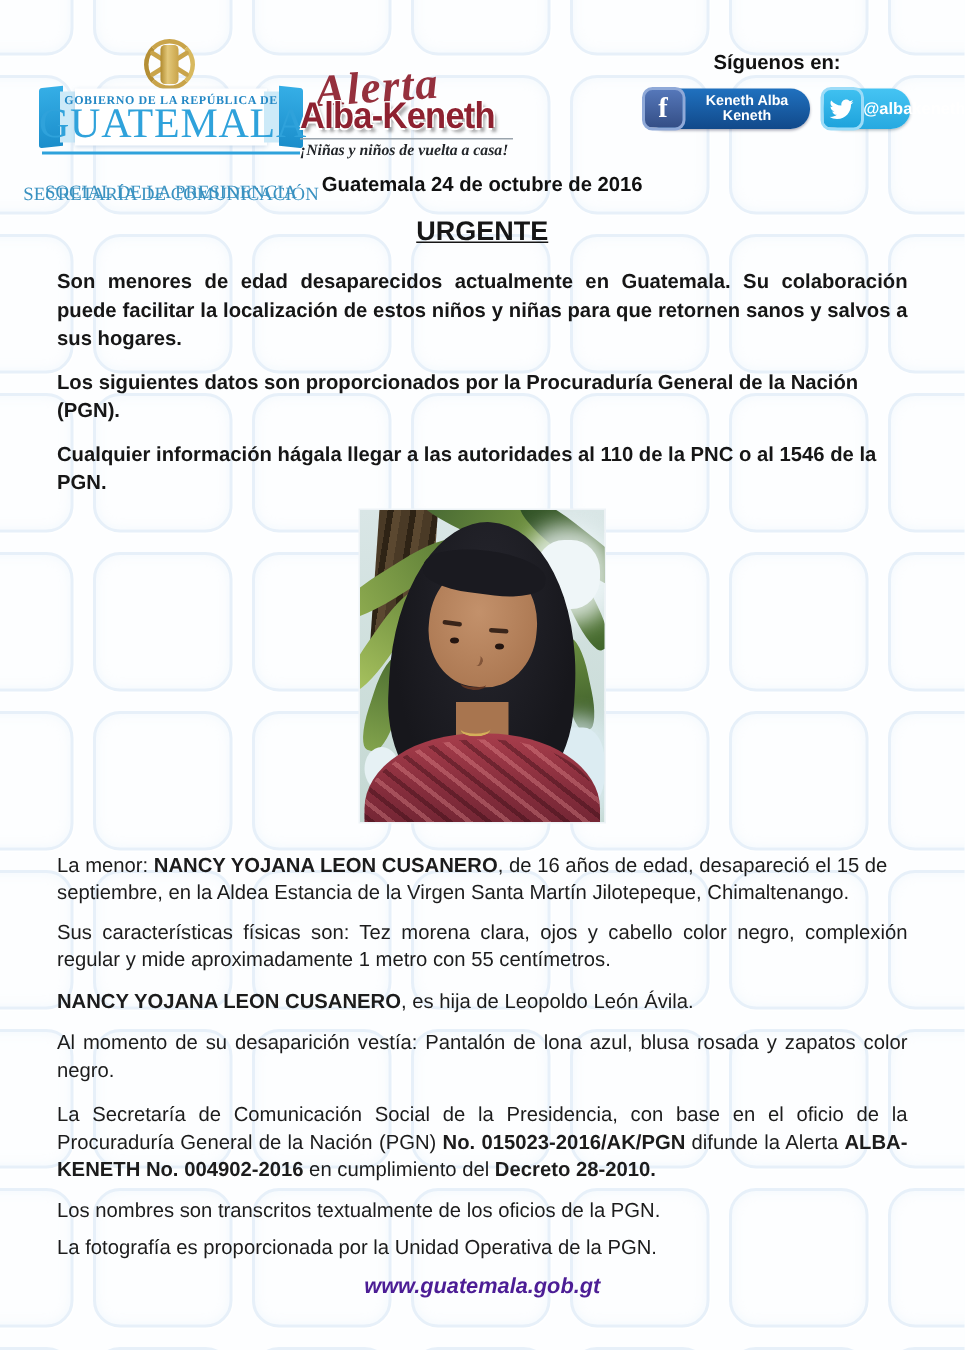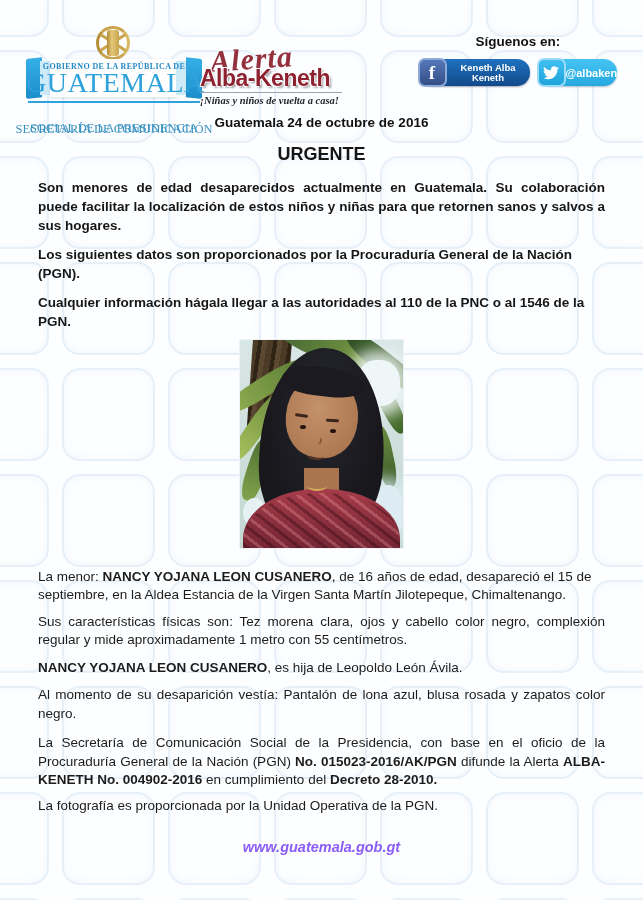--- a/index.html
+++ b/index.html
@@ -89,34 +89,34 @@
     font-family: "Liberation Serif", serif; font-style: italic; font-weight: bold;
     font-size: 10.5px; line-height: 13px; color: #23262a; white-space: nowrap; margin-top: 1px;
   }
 
   
   .social { position: absolute; right: 16px; top: 34px; width: 218px; }
   .social-label { text-align: center; font-weight: bold; font-size: 13.5px; color: #111; }
   .social-buttons { display: flex; gap: 9px; margin-top: 10px; justify-content: center; align-items: center; }
   .pill { display: flex; align-items: center; height: 27px; border-radius: 13px; cursor: pointer; }
   .pill.fb { width: 110px; background: linear-gradient(180deg, #2071bf, #11498a); box-shadow: 0 1px 2px rgba(0,0,40,.35); }
-  .pill.tw { width: 78px;  background: linear-gradient(180deg, #45c4f3, #27a9e0); box-shadow: 0 1px 2px rgba(0,40,60,.3); }
+  .pill.tw { width: 58px;  background: linear-gradient(180deg, #45c4f3, #27a9e0); box-shadow: 0 1px 2px rgba(0,40,60,.3); }
   .sq-icon {
     width: 29px; height: 29px; margin-left: -2px; border-radius: 7px;
     display: flex; align-items: center; justify-content: center; flex: 0 0 auto;
   }
   .sq-icon.fb-sq { background: linear-gradient(180deg, #5577b9, #344e86); border: 2px solid #8fa9d8;
     font-family: "Liberation Serif", serif; font-weight: bold; font-size: 19px; color: #fff; }
   .sq-icon.tw-sq { background: linear-gradient(180deg, #3fc0f0, #1ea3dc); border: 2px solid #9cdcf8; }
   .pill-text { flex: 1; text-align: center; color: #fff; font-weight: bold; font-size: 9.5px; line-height: 10px; }
   .pill.tw .pill-text { font-size: 11px; }
 
   
   .date-line { position: absolute; left: 0; right: 0; top: 115px; text-align: center; font-weight: bold; font-size: 13.5px; color: #111; }
-  .headline { text-align: center; font-weight: bold; font-size: 18px; line-height: 19.5px; color: #161616; margin-top: 3px; }
+  .headline { text-align: center; font-weight: bold; font-size: 18px; line-height: 19.5px; color: #161616; margin-top: 3px; text-decoration: underline; }
 
   
   p.intro { font-weight: bold; font-size: 13.5px; line-height: 19px; color: #161616; }
   p.detail { font-size: 13.5px; line-height: 18.5px; color: #1c1c1c; }
   p.jst { text-align: justify; }
   .p1 { margin-top: 13px; text-align: justify; }
   .p2 { margin-top: 10px; }
   .p3 { margin-top: 10px; }
   .p4 { margin-top: 20px; }
   .p5 { margin-top: 8px; }
@@ -165,21 +165,21 @@
   .ph-brow { width: 13px; height: 3px; background: #3a251a; border-radius: 2px; }
   .ph-brow.b1 { left: 34%; top: 36%; transform: rotate(8deg); }
   .ph-brow.b2 { left: 53%; top: 38%; transform: rotate(4deg); }
   .ph-eye { width: 6px; height: 4px; background: #241510; border-radius: 50%; }
   .ph-eye.e1 { left: 37%; top: 41%; } .ph-eye.e2 { left: 55%; top: 43%; }
   .ph-nose { left: 46%; top: 47%; width: 7px; height: 7px; border-right: 2px solid rgba(90,50,30,.55); border-radius: 50%; transform: rotate(18deg); }
   .ph-smile { left: 41%; top: 54%; width: 17px; height: 8px; border-bottom: 2.5px solid #5e3423; border-radius: 50%; transform: rotate(4deg); }
   .ph-chain { left: 41%; bottom: 27%; width: 20px; height: 10px; border-bottom: 2px solid #d4b05a; border-radius: 50%; }
 
   
-  .footer-url { margin-top: 24px; text-align: center; font-weight: bold; font-style: italic; font-size: 14.5px; color: #8b5cf6; }
+  .footer-url { margin-top: 8px; text-align: center; font-weight: bold; font-style: italic; font-size: 14.5px; color: #4c1d95; }
 </style>
 </head>
 <body>
 
 <div class="page">
   <div class="bg-pattern" id="bgPattern">
       <div class="bg-tile" style="left: -44px; top: -56px;"></div>
       <div class="bg-tile" style="left: 62px; top: -56px;"></div>
       <div class="bg-tile" style="left: 168px; top: -56px;"></div>
       <div class="bg-tile" style="left: 274px; top: -56px;"></div>
@@ -336,17 +336,18 @@
       <div class="ph-eye e2"></div>
       <div class="ph-nose"></div>
       <div class="ph-smile"></div>
     </div>
 
     <p class="detail p4"><span>La menor: </span><b>NANCY YOJANA LEON CUSANERO</b><span>, de 16 años de edad, desapareció el 15 de septiembre, en la Aldea Estancia de la Virgen Santa Martín Jilotepeque, Chimaltenango.</span></p>
     <p class="detail p5 jst"><span>Sus características físicas son: Tez morena clara, ojos y cabello color negro, complexión regular y mide aproximadamente 1 metro con 55 centímetros.</span></p>
     <p class="detail p6"><b>NANCY YOJANA LEON CUSANERO</b><span>, es hija de Leopoldo León Ávila.</span></p>
     <p class="detail p7 jst"><span>Al momento de su desaparición vestía: Pantalón de lona azul, blusa rosada y zapatos color negro.</span></p>
     <p class="detail p8 jst"><span>La Secretaría de Comunicación Social de la Presidencia, con base en el oficio de la Procuraduría General de la Nación (PGN) </span><b>No. 015023-2016/AK/PGN</b><span> difunde la Alerta </span><b>ALBA-KENETH No. 004902-2016</b><span> en cumplimiento del </span><b>Decreto 28-2010.</b></p>
+    <p class="detail p9"><span>Los nombres son transcritos textualmente de los oficios de la PGN.</span></p>
     <p class="detail p10"><span>La fotografía es proporcionada por la Unidad Operativa de la PGN.</span></p>
 
     <div class="footer-url">www.guatemala.gob.gt</div>
   </div>
 </div>
 
 </body></html>

